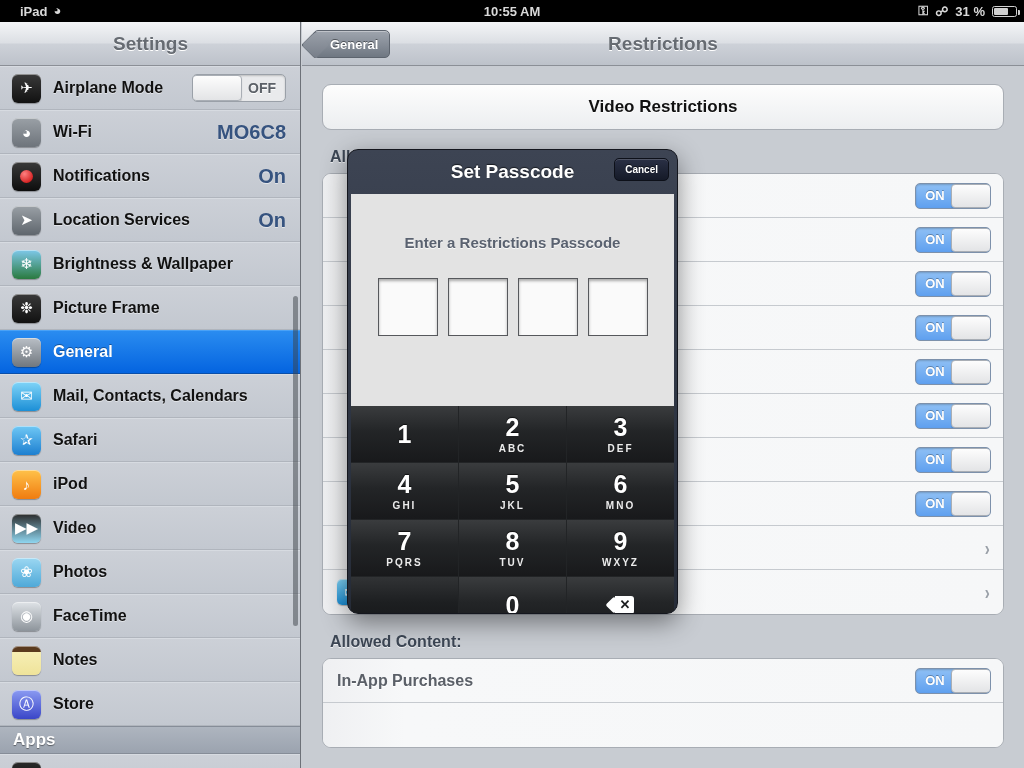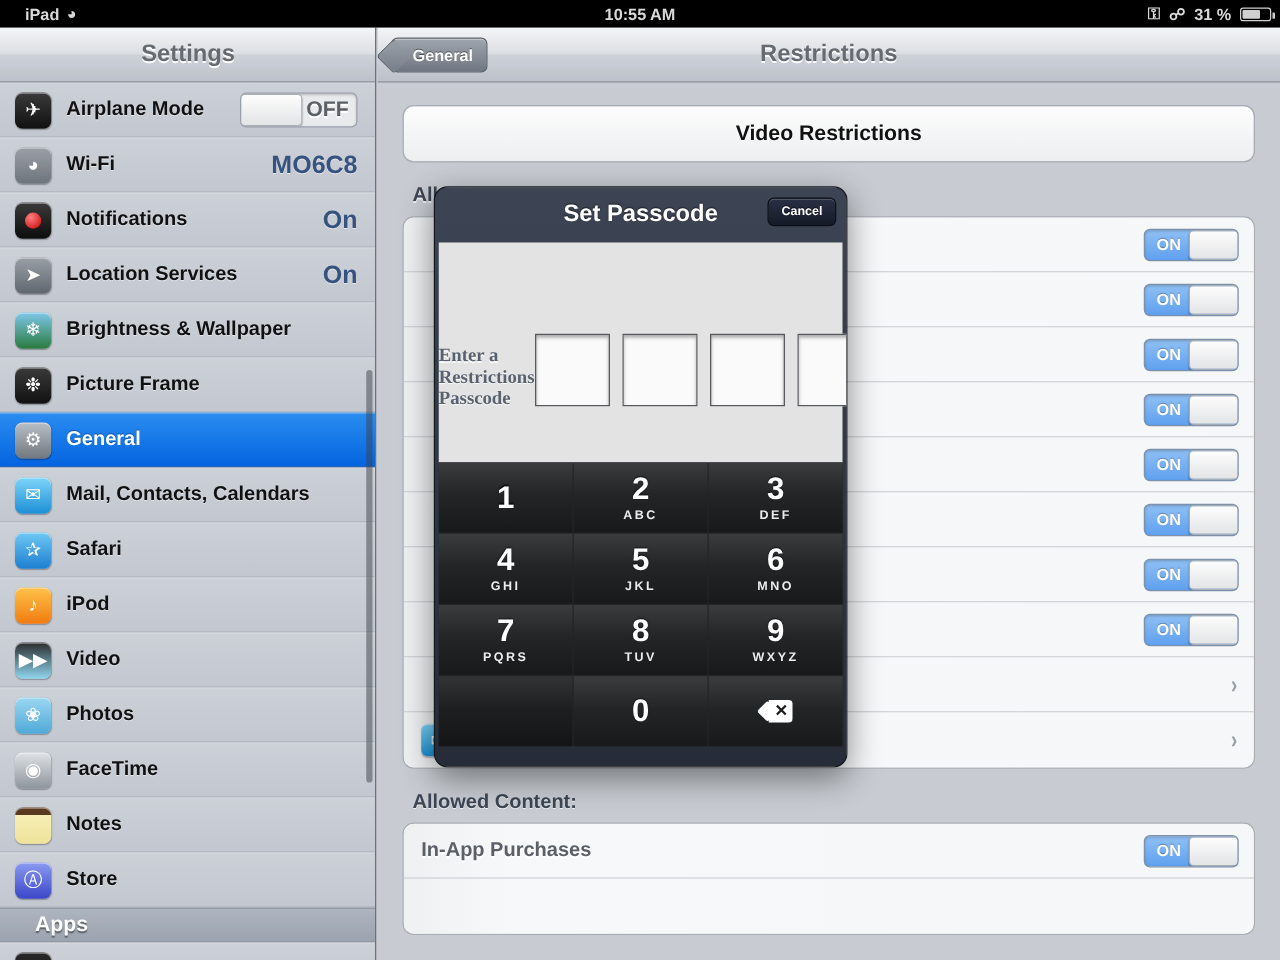--- a/index.html
+++ b/index.html
@@ -70,37 +70,37 @@
     width: 29px; height: 29px; border-radius: 6px; flex: 0 0 29px;
     margin-right: 12px;
     box-shadow: inset 0 1px 0 rgba(255,255,255,.45), 0 1px 1px rgba(0,0,0,.3);
     display: flex; align-items: center; justify-content: center;
     font-size: 15px; color: #fff; overflow: hidden; position: relative;
   }
   .s-label { font-size: 16px; font-weight: bold; color: #111; text-shadow: 0 1px 0 rgba(255,255,255,.5); }
   .s-row.sel .s-label { color: #fff; text-shadow: 0 -1px 0 rgba(0,0,0,.35); }
   .s-value { margin-left: auto; font-size: 20px; font-weight: bold; color: #36537f; text-shadow: 0 1px 0 rgba(255,255,255,.5); }
   .s-group-hdr {
-    height: 28px; display: flex; align-items: center; padding-left: 28px;
+    height: 28px; display: flex; align-items: center; padding-left: 13px;
     background: linear-gradient(to bottom, #aeb5bf, #9ba3af);
     border-top: 1px solid #868d98; border-bottom: 1px solid #868d98;
     font-size: 17px; font-weight: bold; color: #fff;
     text-shadow: 0 1px 1px rgba(0,0,0,.45);
   }
 
   
   .toggle {
     margin-left: auto; width: 94px; height: 28px; border-radius: 5px;
     border: 1px solid #9aa0a8; position: relative; overflow: hidden;
     background: #e9eaec;
     box-shadow: inset 0 1px 2px rgba(0,0,0,.2);
   }
   .toggle .tlabel {
     position: absolute; top: 0; height: 26px; line-height: 26px;
-    font-size: 17px; font-weight: bold; width: 46px; text-align: center;
+    font-size: 14px; font-weight: bold; width: 46px; text-align: center;
   }
   .toggle.off .tlabel { right: 0; color: #5c6168; text-shadow: 0 1px 0 #fff; }
   .toggle.on .tlabel  { left: 0;  color: #fff; text-shadow: 0 -1px 0 rgba(0,0,0,.3); }
   .toggle.on  { background: linear-gradient(to bottom, #8fc0f5, #5fa0ef); border-color: #7d91ab; }
   .toggle .knob {
     position: absolute; top: 0; width: 50px; height: 26px; border-radius: 4px;
     background: linear-gradient(to bottom, #fdfdfd, #e3e4e6);
     border: 1px solid #a9aeb5;
     box-shadow: 0 1px 1px rgba(0,0,0,.2);
   }
@@ -197,23 +197,23 @@
   .cancel-btn {
     position: absolute; right: 8px; top: 8px;
     padding: 5px 10px; border-radius: 5px;
     background: linear-gradient(to bottom, #2a3045, #151a28);
     border: 1px solid #0d1019;
     color: #fff; font-size: 10px; font-weight: bold;
     text-shadow: 0 -1px 0 rgba(0,0,0,.6);
     box-shadow: inset 0 1px 0 rgba(255,255,255,.18);
   }
   .modal-body {
-    margin: 0 3px; height: 176px;
+    margin: 0 3px; height: 212px;
     background: #e3e3e3;
-    display: flex; flex-direction: row; align-items: center; font-family: Liberation Serif, serif;
+    display: flex; flex-direction: column; align-items: center;
   }
   .modal-prompt {
     margin-top: 40px; font-size: 15px; font-weight: bold;
     color: #5a6270; text-shadow: 0 1px 0 rgba(255,255,255,.85);
   }
   .pin-row { display: flex; gap: 10px; margin-top: 27px; }
   .pin-box {
     width: 60px; height: 58px; background: #fafafa;
     border: 1px solid #56585c;
     box-shadow: inset 0 2px 3px rgba(0,0,0,.33), inset 0 0 0 1px rgba(255,255,255,.5);

